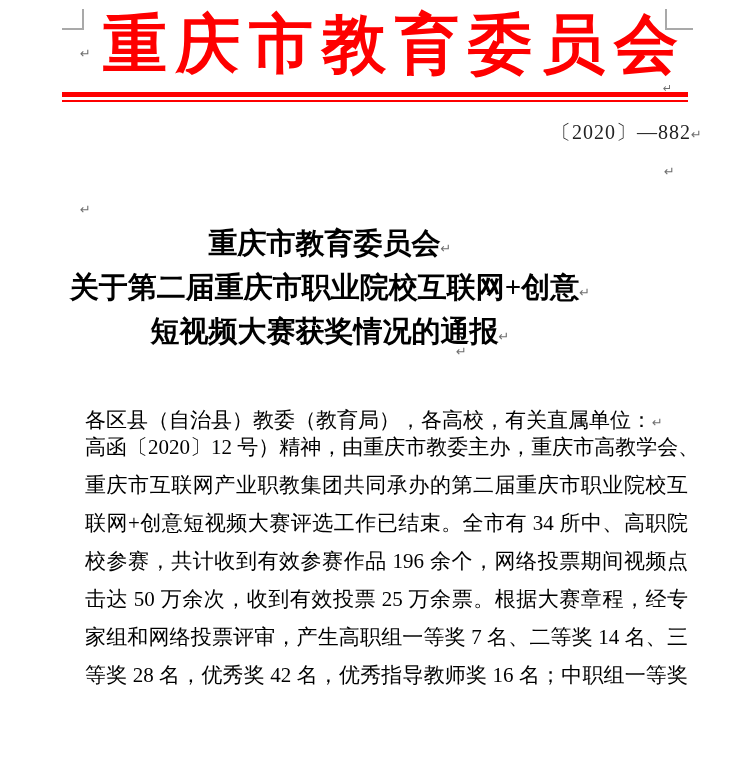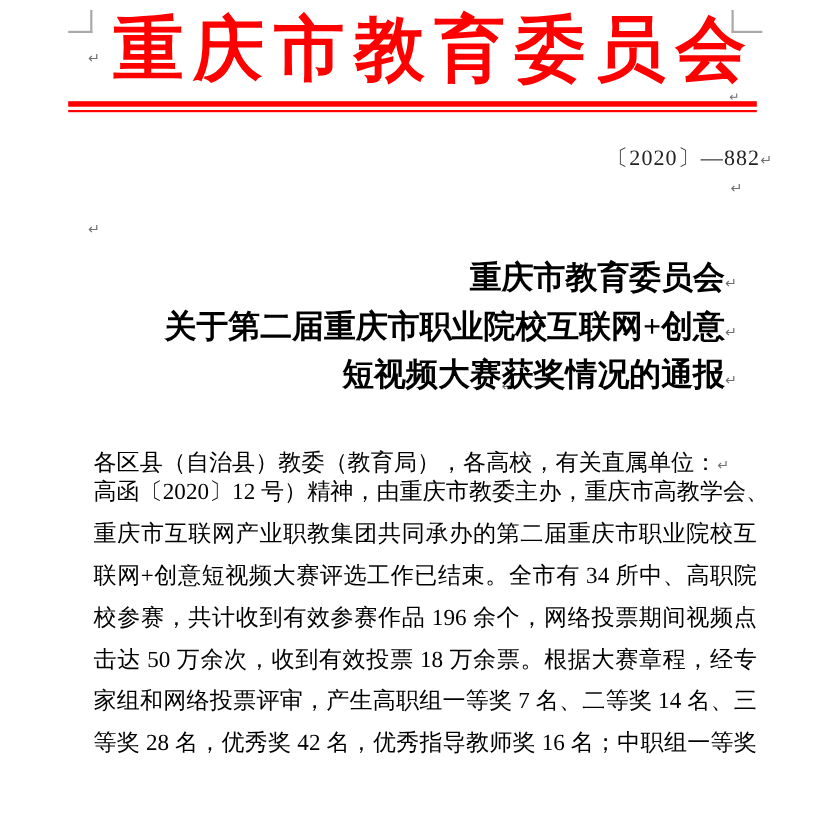--- a/index.html
+++ b/index.html
@@ -29,26 +29,26 @@
     font-weight:bold;letter-spacing:9px;white-space:nowrap;
   }
   .red-rule{
     position:absolute;top:92px;left:62px;width:626px;height:3px;
     border-top:5px solid #fe0000;border-bottom:2px solid #fe0000;
     background:#ffffff;
   }
 
   .doc-number{
     position:absolute;top:119px;right:48px;
-    font-size:20px;letter-spacing:1px;color:#222;white-space:nowrap;margin-top:11px;
+    font-size:20px;letter-spacing:1px;color:#222;white-space:nowrap;
   }
 
   .doc-title{
-    position:absolute;top:224px;left:0;width:660px;margin:10px;
-    text-align:right;font-size:29px;line-height:38px;font-weight:bold;
+    position:absolute;top:224px;left:0;width:660px;margin:0;
+    text-align:center;font-size:29px;line-height:38px;font-weight:bold;
     color:#000;
   }
   .doc-title .t-line{white-space:nowrap;}
 
   .salutation{
     position:absolute;top:385px;left:85px;width:640px;
     font-size:21px;line-height:38px;white-space:nowrap;margin-top:16px;
   }
 
   .body-para{
@@ -90,18 +90,18 @@
 
   <div class="salutation">
     <span>各区县（自治县）教委（教育局），各高校，有关直属单位：</span><span class="pmark">↵</span>
   </div>
 
   <div class="body-para">
     <div class="b-line">高函〔2020〕12 号）精神，由重庆市教委主办，重庆市高教学会、</div>
     <div class="b-line">重庆市互联网产业职教集团共同承办的第二届重庆市职业院校互</div>
     <div class="b-line">联网+创意短视频大赛评选工作已结束。全市有 34 所中、高职院</div>
     <div class="b-line">校参赛，共计收到有效参赛作品 196 余个，网络投票期间视频点</div>
-    <div class="b-line">击达 50 万余次，收到有效投票 18 万余票。根据大赛章程，经专</div>
+    <div class="b-line">击达 50 万余次，收到有效投票 25 万余票。根据大赛章程，经专</div>
     <div class="b-line">家组和网络投票评审，产生高职组一等奖 7 名、二等奖 14 名、三</div>
     <div class="b-line">等奖 28 名，优秀奖 42 名，优秀指导教师奖 16 名；中职组一等奖</div>
   </div>
 
 </div>
 
 </body></html>

